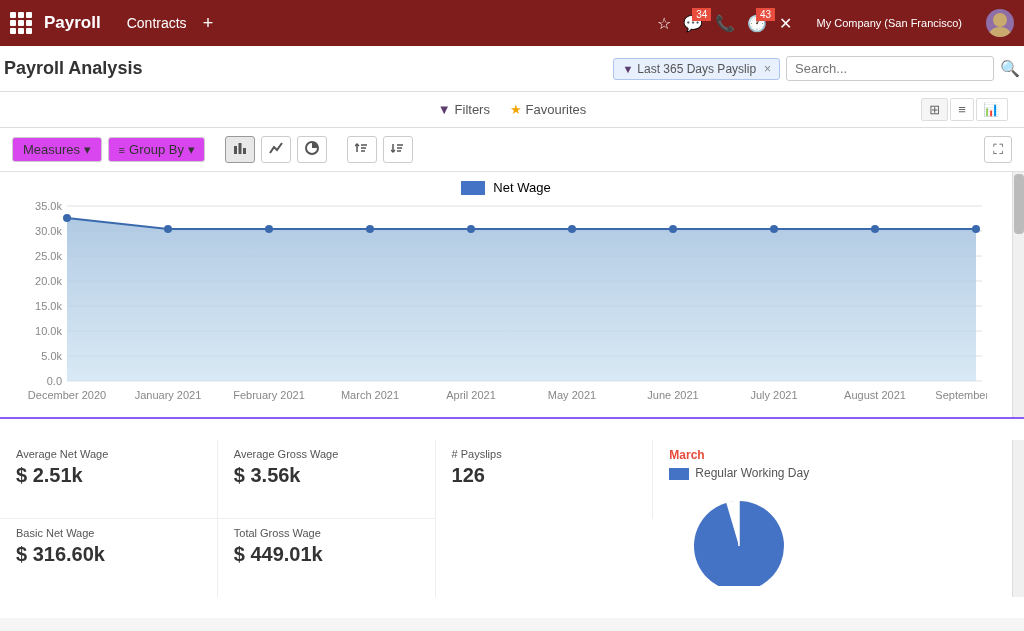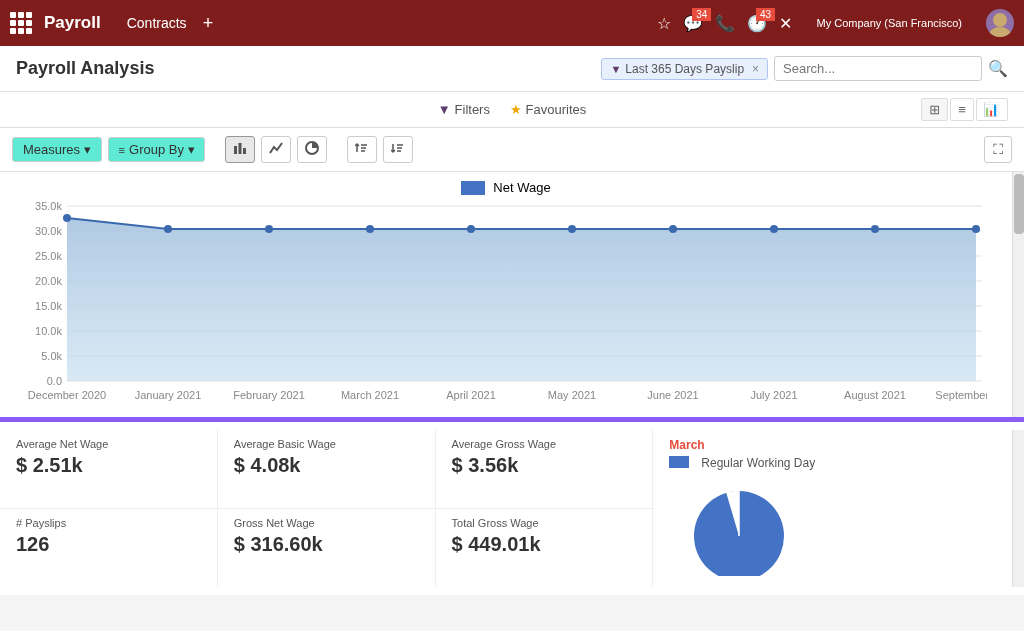--- a/index.html
+++ b/index.html
@@ -36,21 +36,21 @@
 
     
     .toolbar {
       background: white;
       padding: 8px 12px;
       display: flex;
       align-items: center;
       gap: 6px;
       border-bottom: 1px solid #e0e0e0;
     }
-    .toolbar-btn { background: #5eead4; border: 1px solid #ccc; border-radius: 3px; padding: 4px 10px; cursor: pointer; font-size: 13px; display: flex; align-items: center; gap: 4px; color: #333; }
+    .toolbar-btn { background: #d946ef; border: 1px solid #ccc; border-radius: 3px; padding: 4px 10px; cursor: pointer; font-size: 13px; display: flex; align-items: center; gap: 4px; color: #333; }
     .chart-type-btn { background: white; border: 1px solid #ccc; border-radius: 3px; padding: 4px 7px; cursor: pointer; font-size: 14px; color: #555; }
     .chart-type-btn.active { background: #e8e8e8; border-color: #999; }
     .sort-btn { background: white; border: 1px solid #ccc; border-radius: 3px; padding: 4px 7px; cursor: pointer; font-size: 14px; color: #555; }
     .expand-btn { margin-left: auto; background: white; border: 1px solid #ccc; border-radius: 3px; padding: 4px 8px; cursor: pointer; font-size: 14px; color: #555; }
     .chart-legend { text-align: center; margin-bottom: 6px; display: flex; justify-content: center; align-items: center; gap: 8px; }
     .stat-label { font-size: 11px; color: #555; margin-bottom: 4px; }
     .stat-value { font-size: 20px; font-weight: bold; color: #333; }
 
     .page-wrapper { position: relative; }
 
@@ -93,21 +93,21 @@
         <div class="topnav-avatar">
           <svg width="28" height="28" viewBox="0 0 28 28">
               <circle cx="14" cy="11" r="7" fill="#c9a96e"></circle>
               <ellipse cx="14" cy="26" rx="11" ry="8" fill="#c9a96e"></ellipse>
             </svg>
         </div>
       </div>
     </div>
   </div>
 
-  <div style="background:white; border-bottom:1px solid #ddd; padding:10px 16px; display:flex; align-items:center; gap:10px;">
+  <div style="background:white; border-bottom:1px solid #ddd; padding:10px 4px; display:flex; align-items:center; gap:10px;">
     <span class="page-title">Payroll Analysis</span>
     <div style="display:flex; align-items:center; gap:6px; margin-left:auto;">
       <div class="filter-tag">
         <span style="color:#5c3d6e; font-weight:bold; font-size:11px;">▼</span>
         <span>Last 365 Days Payslip</span>
         <span class="filter-tag-x">×</span>
       </div>
       <input class="search-box" type="text" placeholder="Search..." style="">
       <button class="search-icon-btn">🔍</button>
     </div>
@@ -243,53 +243,49 @@
         <text x="762" y="198" text-anchor="middle" font-size="11" fill="#888">July 2021</text>
         <text x="863" y="198" text-anchor="middle" font-size="11" fill="#888">August 2021</text>
         <text x="964" y="198" text-anchor="middle" font-size="11" fill="#888">September 2021</text>
       </svg>
     </div>
     <div style="width:12px; background:#f0f0f0; border-left:1px solid #ddd;">
       <div style="width:10px; background:#bbb; border-radius:4px; height:60px; margin:2px auto;"></div>
     </div>
   </div>
 
-  <div style="display:flex; background:white; border-top:5px solid #8b5cf6; padding:8px 0;">
+  <div style="display:flex; background:white; border-top:2px solid #8b5cf6; padding:21px 0;">
 
     <div style="flex:2; display:grid; grid-template-columns: repeat(3, 1fr); grid-template-rows: repeat(2, auto); gap:0;">
 
       <div style="padding:8px 16px; border-right:1px solid #eee; border-bottom:1px solid #eee;">
         <div class="stat-label">Average Net Wage</div>
         <div class="stat-value">$ 2.51k</div>
       </div>
       <div style="padding:8px 16px; border-right:1px solid #eee; border-bottom:1px solid #eee;">
-        <div class="stat-label">Average Basic Wage</div>
-        <div class="stat-value">$ 4.08k</div>
-      </div>
-      <div style="padding:8px 16px; border-right:1px solid #eee; border-bottom:1px solid #eee;">
         <div class="stat-label">Average Gross Wage</div>
         <div class="stat-value">$ 3.56k</div>
       </div>
       <div style="padding:8px 16px; border-right:1px solid #eee;">
         <div class="stat-label"># Payslips</div>
         <div class="stat-value">126</div>
       </div>
       <div style="padding:8px 16px; border-right:1px solid #eee;">
-        <div class="stat-label">Gross Net Wage</div>
+        <div class="stat-label">Basic Net Wage</div>
         <div class="stat-value">$ 316.60k</div>
       </div>
       <div style="padding:8px 16px; border-right:1px solid #eee;">
         <div class="stat-label">Total Gross Wage</div>
         <div class="stat-value">$ 449.01k</div>
       </div>
     </div>
 
     <div style="flex:1; padding:8px 16px;">
       <div style="font-size:12px; color:#e74c3c; font-weight:bold; margin-bottom:4px;">March</div>
-      <div style="display:flex; align-items:flex-start; gap:12px; margin-bottom:6px;">
+      <div style="display:flex; align-items:flex-end; gap:6px; margin-bottom:6px;">
         <span style="display:inline-block; width:20px; height:12px; background:#4472c4;"></span>
         <span style="font-size:12px; color:#555;">Regular Working Day</span>
       </div>
       <svg width="140" height="100">
 
         <circle cx="70" cy="60" r="45" fill="#4472c4"></circle>
 
         <path d="M70,60 L70,15 A45,45 0 0,0 57,16 Z" fill="white"></path>
 
         <line x1="70" y1="15" x2="70" y2="60" stroke="white" stroke-width="1.5"></line>

